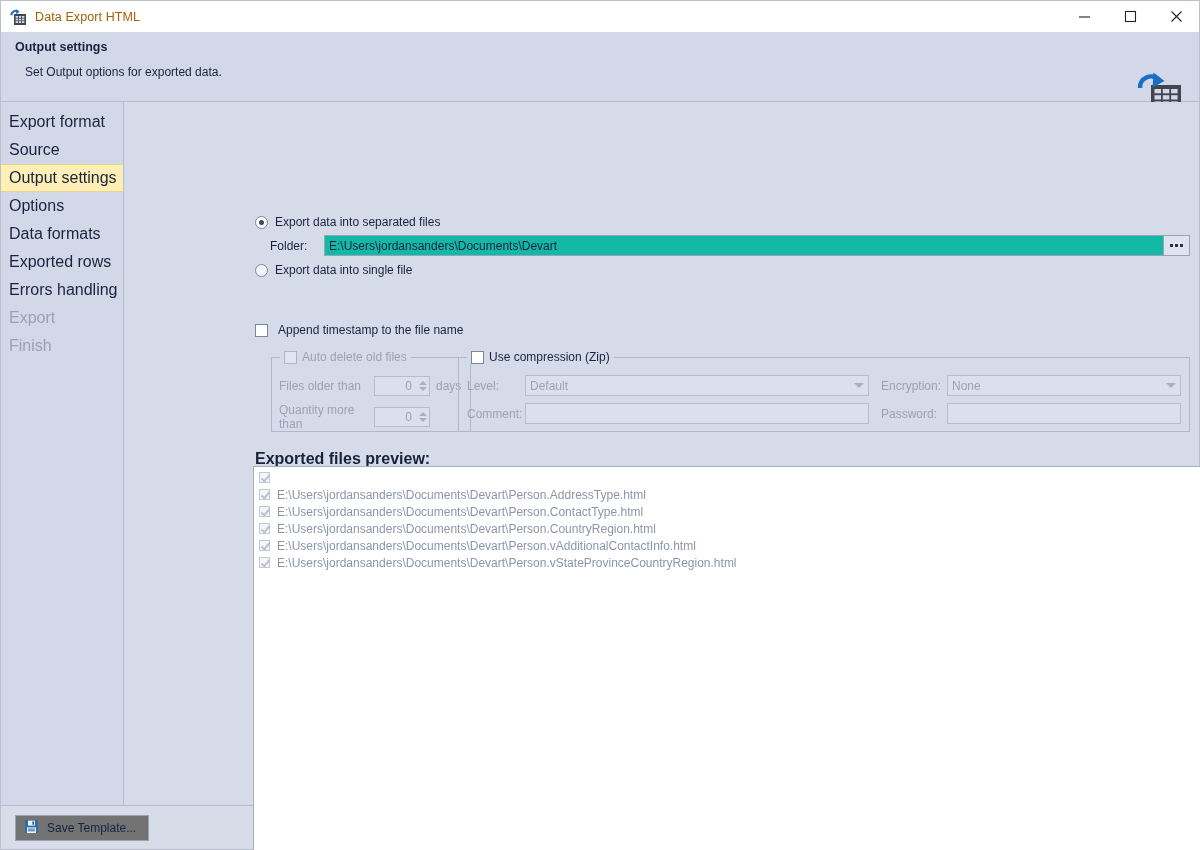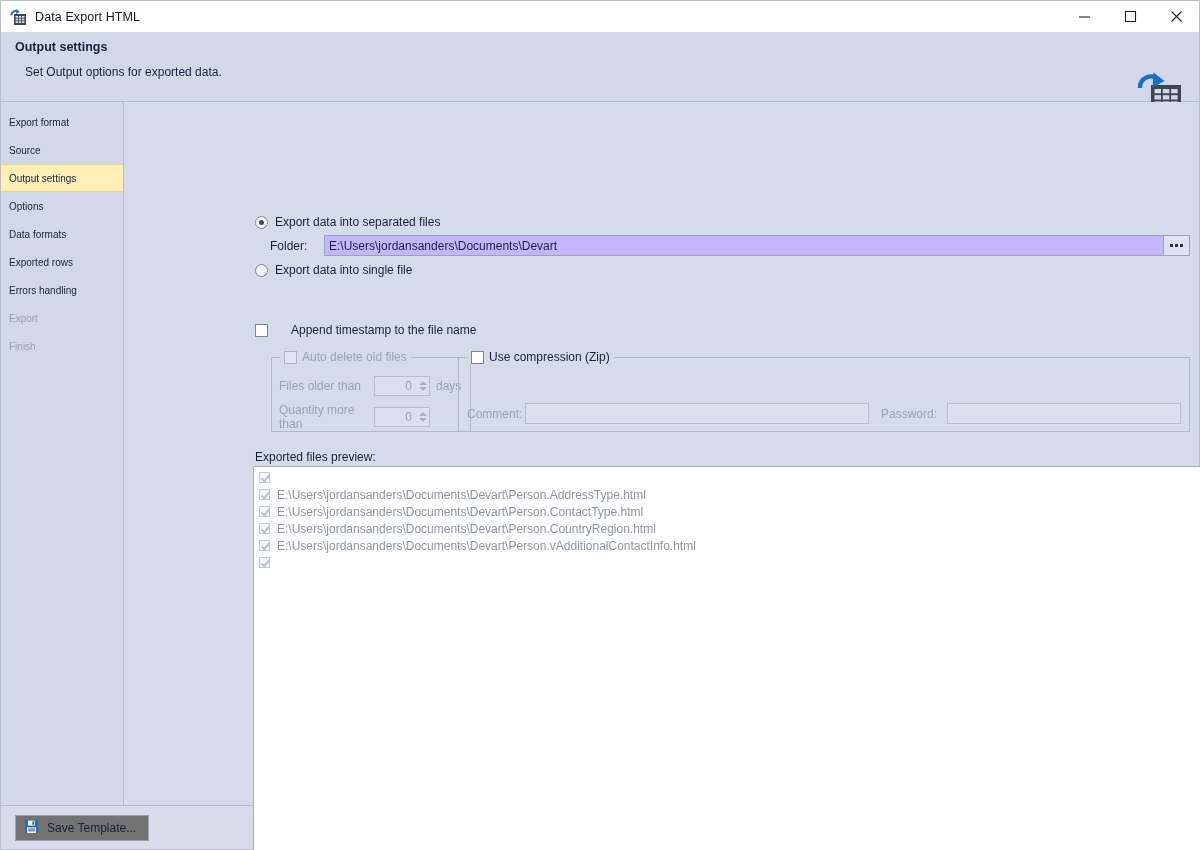--- a/index.html
+++ b/index.html
@@ -10,59 +10,59 @@
     font-size:12px;
     color:#16223c;
     background:#ffffff;
     overflow:hidden;
   }
   .window { width:1200px; height:850px; display:flex; flex-direction:column; border:1px solid #b9c0ce; background:#dfe3ee; }
 
   
   .titlebar { height:31px; background:#ffffff; display:flex; align-items:center; flex:0 0 auto; }
   .titlebar .tb-icon { width:18px; height:18px; margin-left:9px; margin-right:7px; position:relative; flex:0 0 auto; }
-  .tb-title { font-size:12.5px; color:#0f172a; letter-spacing:.1px; }
+  .tb-title { font-size:12.5px; color:#a16207; letter-spacing:.1px; }
   .tb-spacer { flex:1 1 auto; }
   .tb-btn { width:46px; height:31px; display:flex; align-items:center; justify-content:center; color:#222; font-size:13px; }
   .tb-btn svg { display:block; }
 
   
   .header { height:70px; background:#d3d8e8; border-bottom:1px solid #b4bccd; display:flex; align-items:flex-start; flex:0 0 auto; position:relative; }
   .header-texts { padding:8px 0 0 14px; }
   .header-title { font-weight:bold; font-size:12.5px; color:#17233f; }
   .header-sub { margin-top:11px; font-size:12px; color:#17233f; padding-left:10px; }
   .header-icon { position:absolute; right:16px; top:39px; width:46px; height:40px; }
 
   
   .body { flex:1 1 auto; display:flex; min-height:0; }
 
   
   .sidebar { width:123px; flex:0 0 123px; background:#d3d8e8; border-right:1px solid #b4bccd; padding-top:6px; }
-  .side-item { height:28px; display:flex; align-items:center; padding-left:8px; font-size:10px; color:#17233f; }
+  .side-item { height:28px; display:flex; align-items:center; padding-left:8px; font-size:16px; color:#17233f; }
   .side-item.selected { background:#ffefb5; border-top:1px solid #e6d48f; border-bottom:1px solid #e6d48f; }
   .side-item.disabled { color:#9aa1b0; }
 
   
   .main { flex:1 1 auto; background:#d6dbe9; position:relative; padding:0; min-width:0; }
 
   .row { display:flex; align-items:center; }
   .lbl { font-size:12px; color:#17233f; }
   .lbl.dis { color:#9aa3b5; }
 
   
   .radio { width:13px; height:13px; border-radius:50%; border:1px solid #7b8598; background:#fff; position:relative; flex:0 0 auto; }
   .radio.on::after { content:""; position:absolute; left:3px; top:3px; width:5px; height:5px; border-radius:50%; background:#3f4a5e; }
   .radio.off { background:#f2f4f9; }
 
   
   .cb { width:13px; height:13px; border:1px solid #7b8598; background:#fff; flex:0 0 auto; position:relative; }
   .cb.dis { border-color:#aeb5c4; background:#e2e6f0; }
 
   
-  .tf { height:21px; border:1px solid #9aa3b5; background:#c4b5fd; display:flex; align-items:center; padding:0 4px; font-size:12px; color:#17233f; min-width:0; }
+  .tf { height:21px; border:1px solid #9aa3b5; background:#14b8a6; display:flex; align-items:center; padding:0 4px; font-size:12px; color:#17233f; min-width:0; }
   .tf.dis { border-color:#b6bdcb; color:#9aa3b5; background:#dce0ec; }
   .browse { width:26px; height:21px; border:1px solid #9aa3b5; border-left:none; background:#dfe3ef; display:flex; align-items:center; justify-content:center; gap:2px; flex:0 0 auto;}
   .browse i { width:3px; height:3px; background:#2b3446; display:block; }
   .browse.dis { border-color:#b6bdcb; }
   .browse.dis i { background:#a9b0bf; }
 
   
   .group { position:absolute; border:1px solid #b0b8c8; }
   .group-cap { position:absolute; top:-8px; left:8px; background:#d6dbe9; padding:0 4px; display:flex; align-items:center; gap:5px; font-size:12px; }
 
@@ -71,21 +71,21 @@
   .spin .sv { flex:1 1 auto; text-align:right; padding-right:4px; font-size:12px; color:#9aa3b5; }
   .spin .sb { width:13px; height:100%; display:flex; flex-direction:column; align-items:center; justify-content:center; gap:2px; }
   .tri-u { width:0;height:0;border-left:4px solid transparent;border-right:4px solid transparent;border-bottom:4px solid #a9b0bf; }
   .tri-d { width:0;height:0;border-left:4px solid transparent;border-right:4px solid transparent;border-top:4px solid #a9b0bf; }
 
   
   .combo { height:21px; border:1px solid #b6bdcb; background:#dce0ec; display:flex; align-items:center; padding:0 4px; font-size:12px; color:#9aa3b5; }
   .combo .arr { margin-left:auto; width:0;height:0;border-left:5px solid transparent;border-right:5px solid transparent;border-top:5px solid #a9b0bf; }
 
   
-  .preview-cap { position:absolute; left:131px; top:348px; font-size:12px; }
+  .preview-cap { position:absolute; left:131px; top:348px; font-size:16px;font-weight:bold; }
   .preview-box { position:absolute; left:129px; top:364px; width:1062px; height:435px; background:#ffffff; border:1px solid #a8b0c0; overflow:hidden; padding-top:2px;}
   .pv-row { height:17px; display:flex; align-items:center; padding-left:5px; gap:7px; }
   .pv-cb { width:11px; height:11px; border:1px solid #c2c8d4; background:#f4f6fa; position:relative; flex:0 0 auto; }
   .pv-cb::after { content:""; position:absolute; left:3px; top:0px; width:3px; height:7px; border:solid #b9c0cf; border-width:0 2px 2px 0; transform:rotate(40deg); }
   .pv-txt { font-size:12px; color:#8d95a6; white-space:nowrap; }
 
   
   .footer { height:44px; flex:0 0 auto; background:#d8dce8; border-top:1px solid #b4bccd; display:flex; align-items:center; padding:0 14px; }
   .btn { height:26px; border:1px solid #9aa3b5; background:#737373; display:flex; align-items:center; justify-content:center; font-size:12px; color:#17233f; padding:0 10px; }
   .btn.save { gap:8px; padding:0 12px 0 8px; height:26px; }
@@ -213,21 +213,21 @@
       </div>
 
       <div class="row" style="position:absolute; left:131px; top:161px;">
         <span class="radio off"></span>
         <span class="lbl" style="margin-left:7px;">Export data into single file</span>
       </div>
 
 
       <div class="row" style="position:absolute; left:131px; top:221px;">
         <span class="cb"></span>
-        <span class="lbl" style="margin-left:23px;">Append timestamp to the file name</span>
+        <span class="lbl" style="margin-left:10px;">Append timestamp to the file name</span>
       </div>
 
       <div class="group" style="left:147px; top:255px; width:200px; height:75px;">
         <div class="group-cap">
           <span class="cb dis"></span>
           <span class="lbl dis">Auto delete old files</span>
         </div>
         <div class="row" style="position:absolute; left:7px; top:18px;">
           <span class="lbl dis" style="width:95px;">Files older than</span>
           <span class="spin">
@@ -249,20 +249,32 @@
               </span>
           </span>
         </div>
       </div>
 
       <div class="group" style="left:334px; top:255px; right:9px; height:75px;">
         <div class="group-cap">
           <span class="cb"></span>
           <span class="lbl">Use compression (Zip)</span>
         </div>
+        <div class="row" style="position:absolute; left:8px; top:17px; right:8px;">
+          <span class="lbl dis" style="width:58px;">Level:</span>
+          <span class="combo" style="width:344px;">
+            <span>Default</span>
+            <span class="arr"></span>
+          </span>
+          <span class="lbl dis" style="margin-left:12px; width:66px;">Encryption:</span>
+          <span class="combo" style="flex:1 1 auto;">
+            <span>None</span>
+            <span class="arr"></span>
+          </span>
+        </div>
         <div class="row" style="position:absolute; left:8px; top:45px; right:8px;">
           <span class="lbl dis" style="width:58px;">Comment:</span>
           <span class="tf dis" style="width:344px;"></span>
           <span class="lbl dis" style="margin-left:12px; width:66px;">Password:</span>
           <span class="tf dis" style="flex:1 1 auto;"></span>
         </div>
       </div>
 
       <div class="preview-cap">Exported files preview:</div>
       <div class="preview-box">
@@ -280,20 +292,21 @@
         <div class="pv-row">
             <span class="pv-cb"></span>
             <span class="pv-txt">E:\Users\jordansanders\Documents\Devart\Person.CountryRegion.html</span>
           </div>
         <div class="pv-row">
             <span class="pv-cb"></span>
             <span class="pv-txt">E:\Users\jordansanders\Documents\Devart\Person.vAdditionalContactInfo.html</span>
           </div>
         <div class="pv-row">
             <span class="pv-cb"></span>
+            <span class="pv-txt">E:\Users\jordansanders\Documents\Devart\Person.vStateProvinceCountryRegion.html</span>
           </div>
       </div>
 
     </div>
   </div>
 
   <div class="footer">
     <span class="btn save">
       <span>
         <svg width="15" height="15" viewBox="0 0 15 15">

